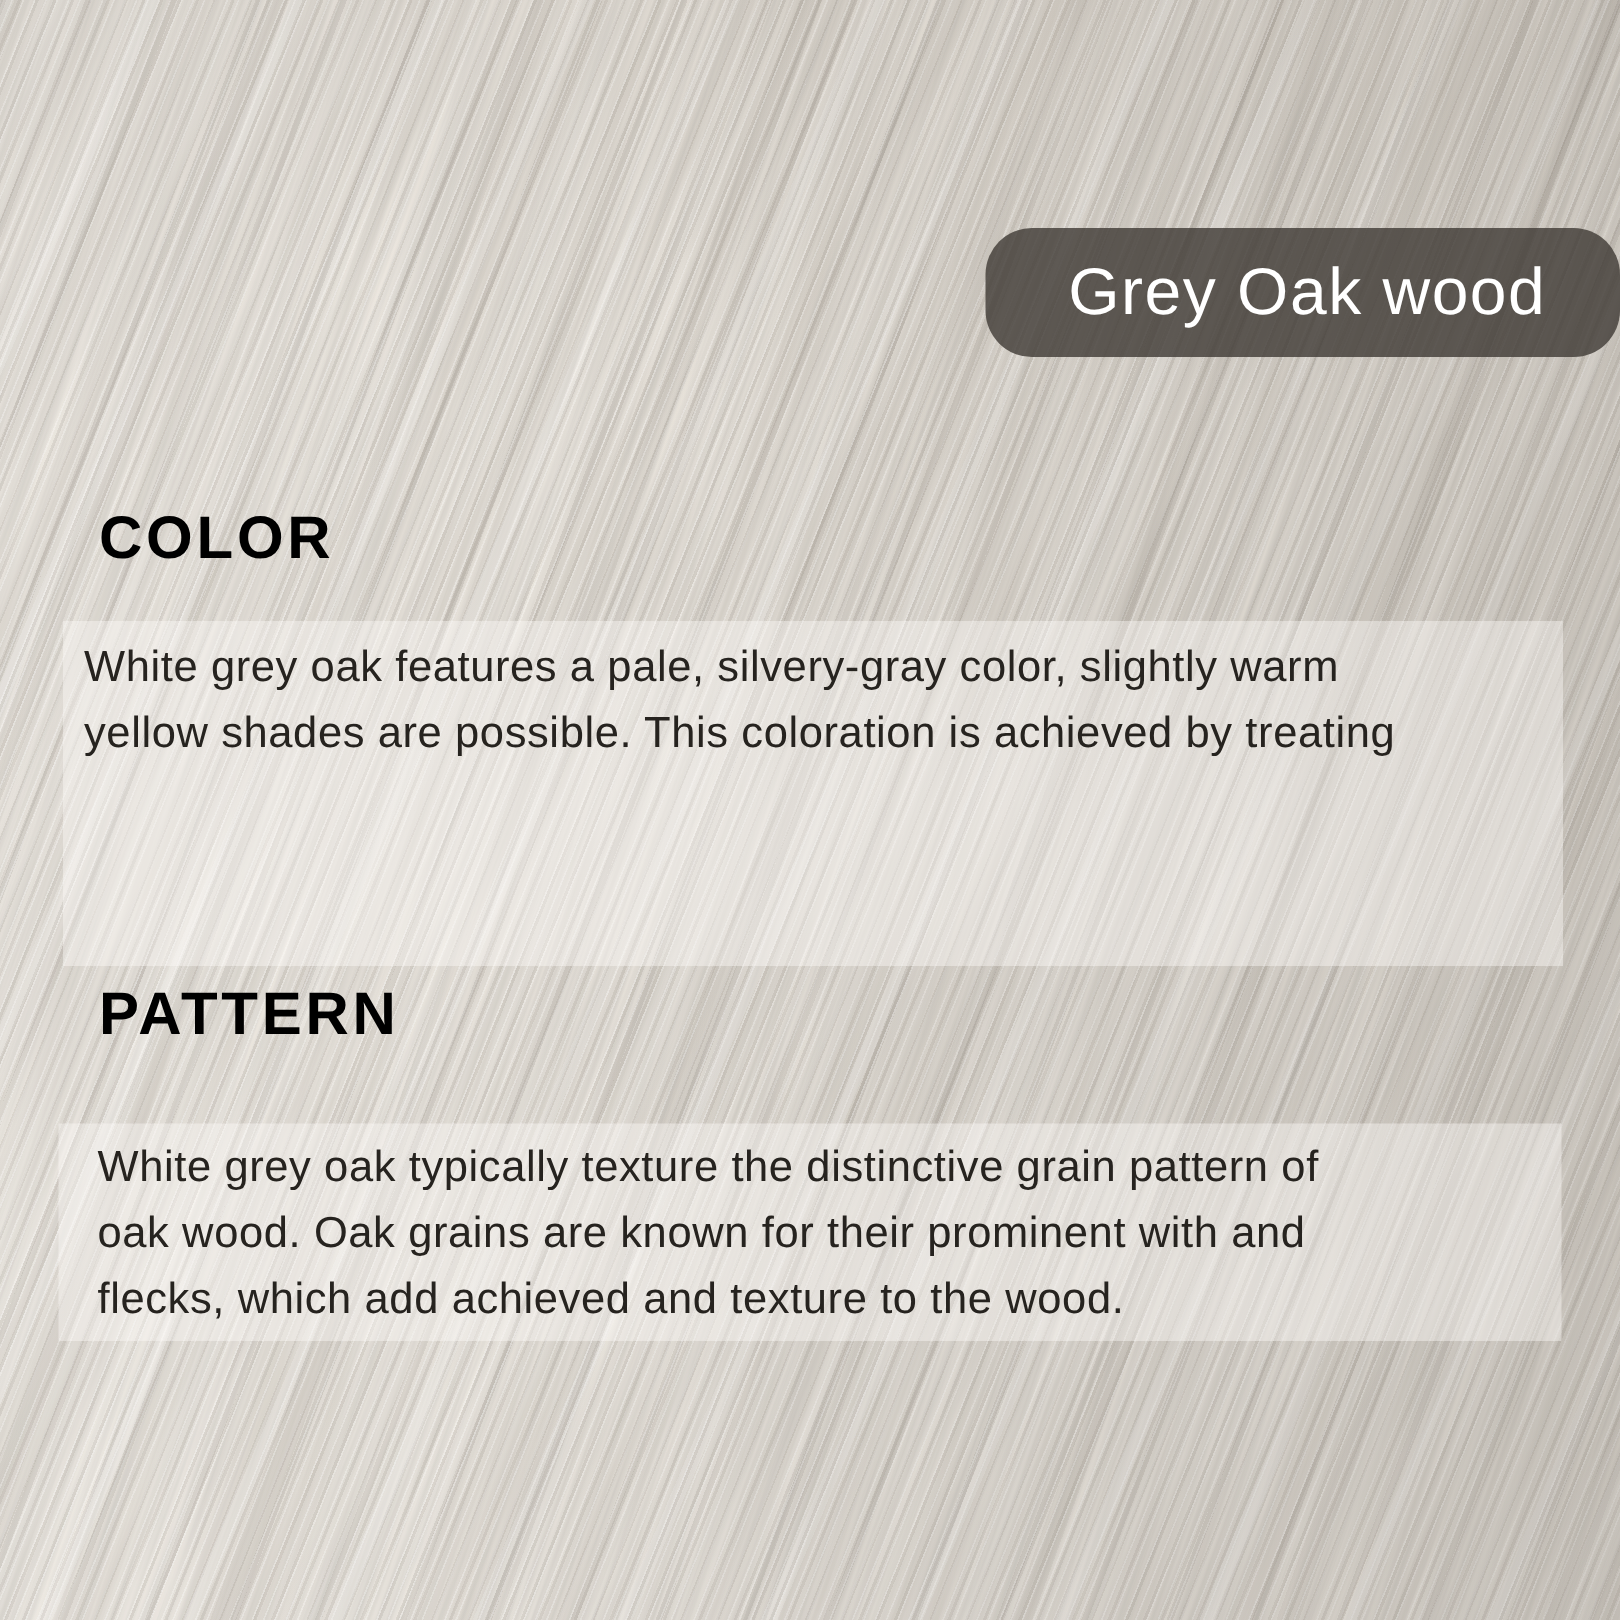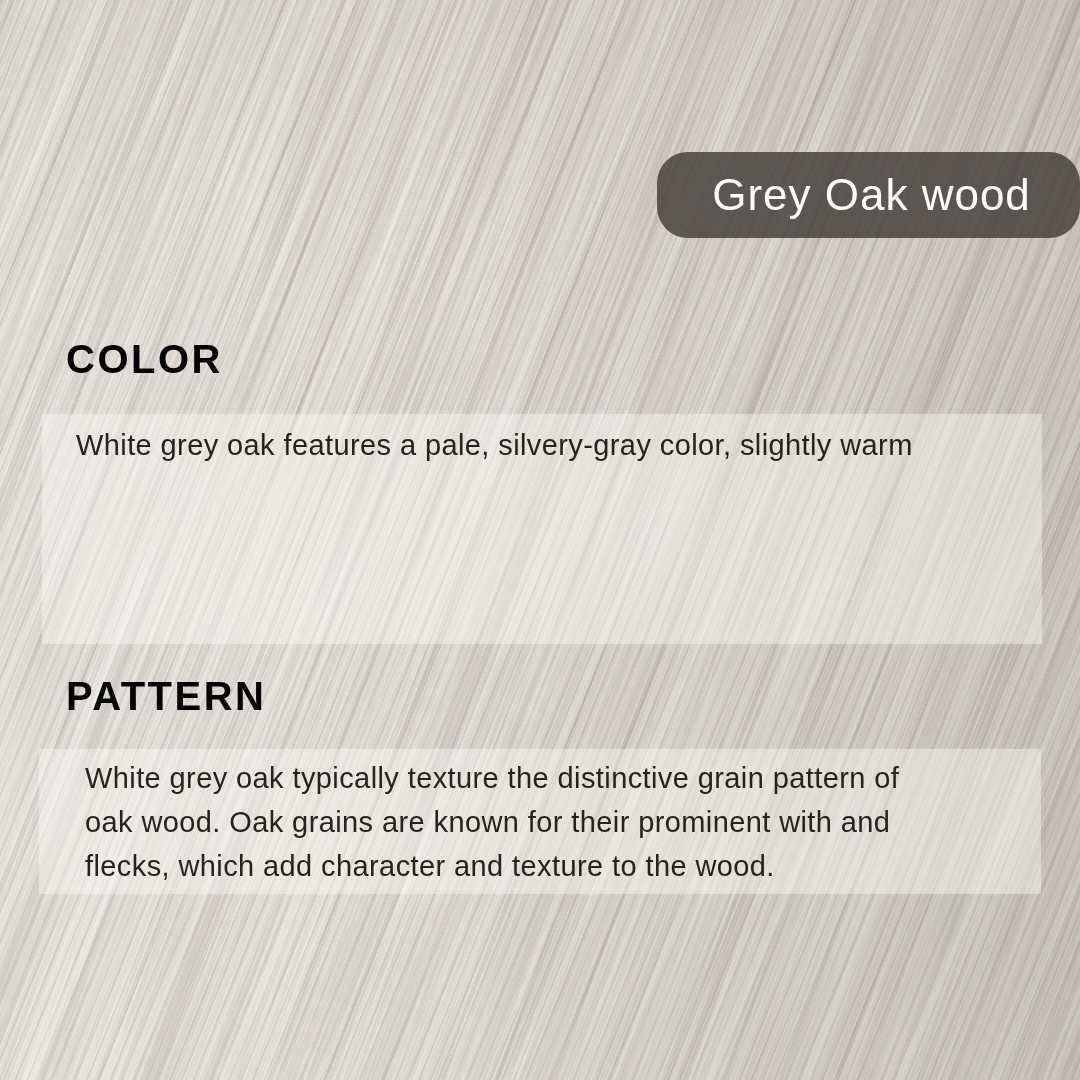--- a/index.html
+++ b/index.html
@@ -65,33 +65,33 @@
   .heading {
     position: absolute;
     left: 42px;
     color: #000000;
     font-weight: 800;
     font-size: 40px;
     letter-spacing: 2.5px;
     margin-left: 24px;
   }
   .heading.color   { top: 337px; }
-  .heading.pattern { top: 674px; }
+  .heading.pattern { top: 654px; }
 
   
   .panel {
     position: absolute;
     background: rgba(252, 251, 248, 0.42);
     color: #26231f;
     font-size: 29px;
     line-height: 44px;
     letter-spacing: 0.4px;
     box-sizing: border-box;
   }
-  .panel .line { white-space: nowrap; margin-left: 20px; }
+  .panel .line { white-space: nowrap; }
   .panel.color {
     left: 42px;
     top: 414px;
     width: 1000px;
     height: 230px;
     padding: 9px 0 0 14px;
   }
   .panel.pattern {
     left: 39px;
     top: 749px;
@@ -128,22 +128,23 @@
   <div class="streaks"></div>
   <div class="shade"></div>
 
   <div class="title-banner">
     <span>Grey Oak wood</span>
   </div>
 
   <div class="heading color">COLOR</div>
   <div class="panel color">
     <div class="line">White grey oak features a pale, silvery-gray color, slightly warm</div>
+    <div class="line">yellow shades are possible. This coloration is achieved by treating</div>
   </div>
 
   <div class="heading pattern">PATTERN</div>
   <div class="panel pattern">
     <div class="line">White grey oak typically texture the distinctive grain pattern of</div>
     <div class="line">oak wood. Oak grains are known for their prominent with and</div>
-    <div class="line">flecks, which add character and texture to the wood.</div>
+    <div class="line">flecks, which add achieved and texture to the wood.</div>
   </div>
 
 </div>
 
 </body></html>

